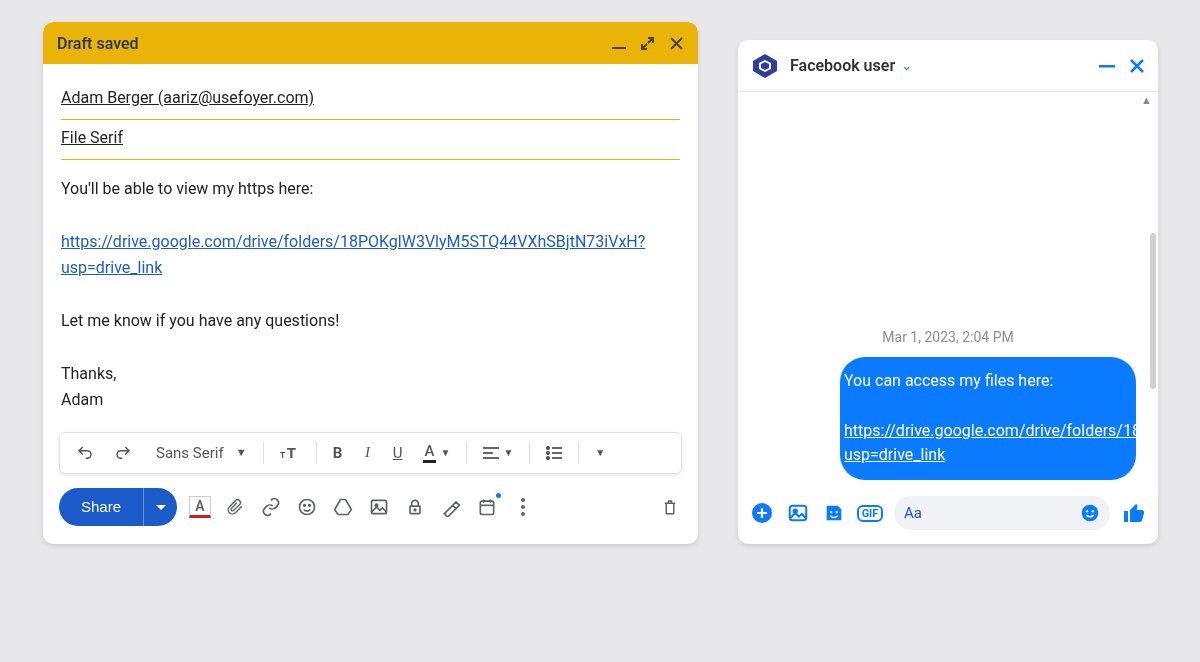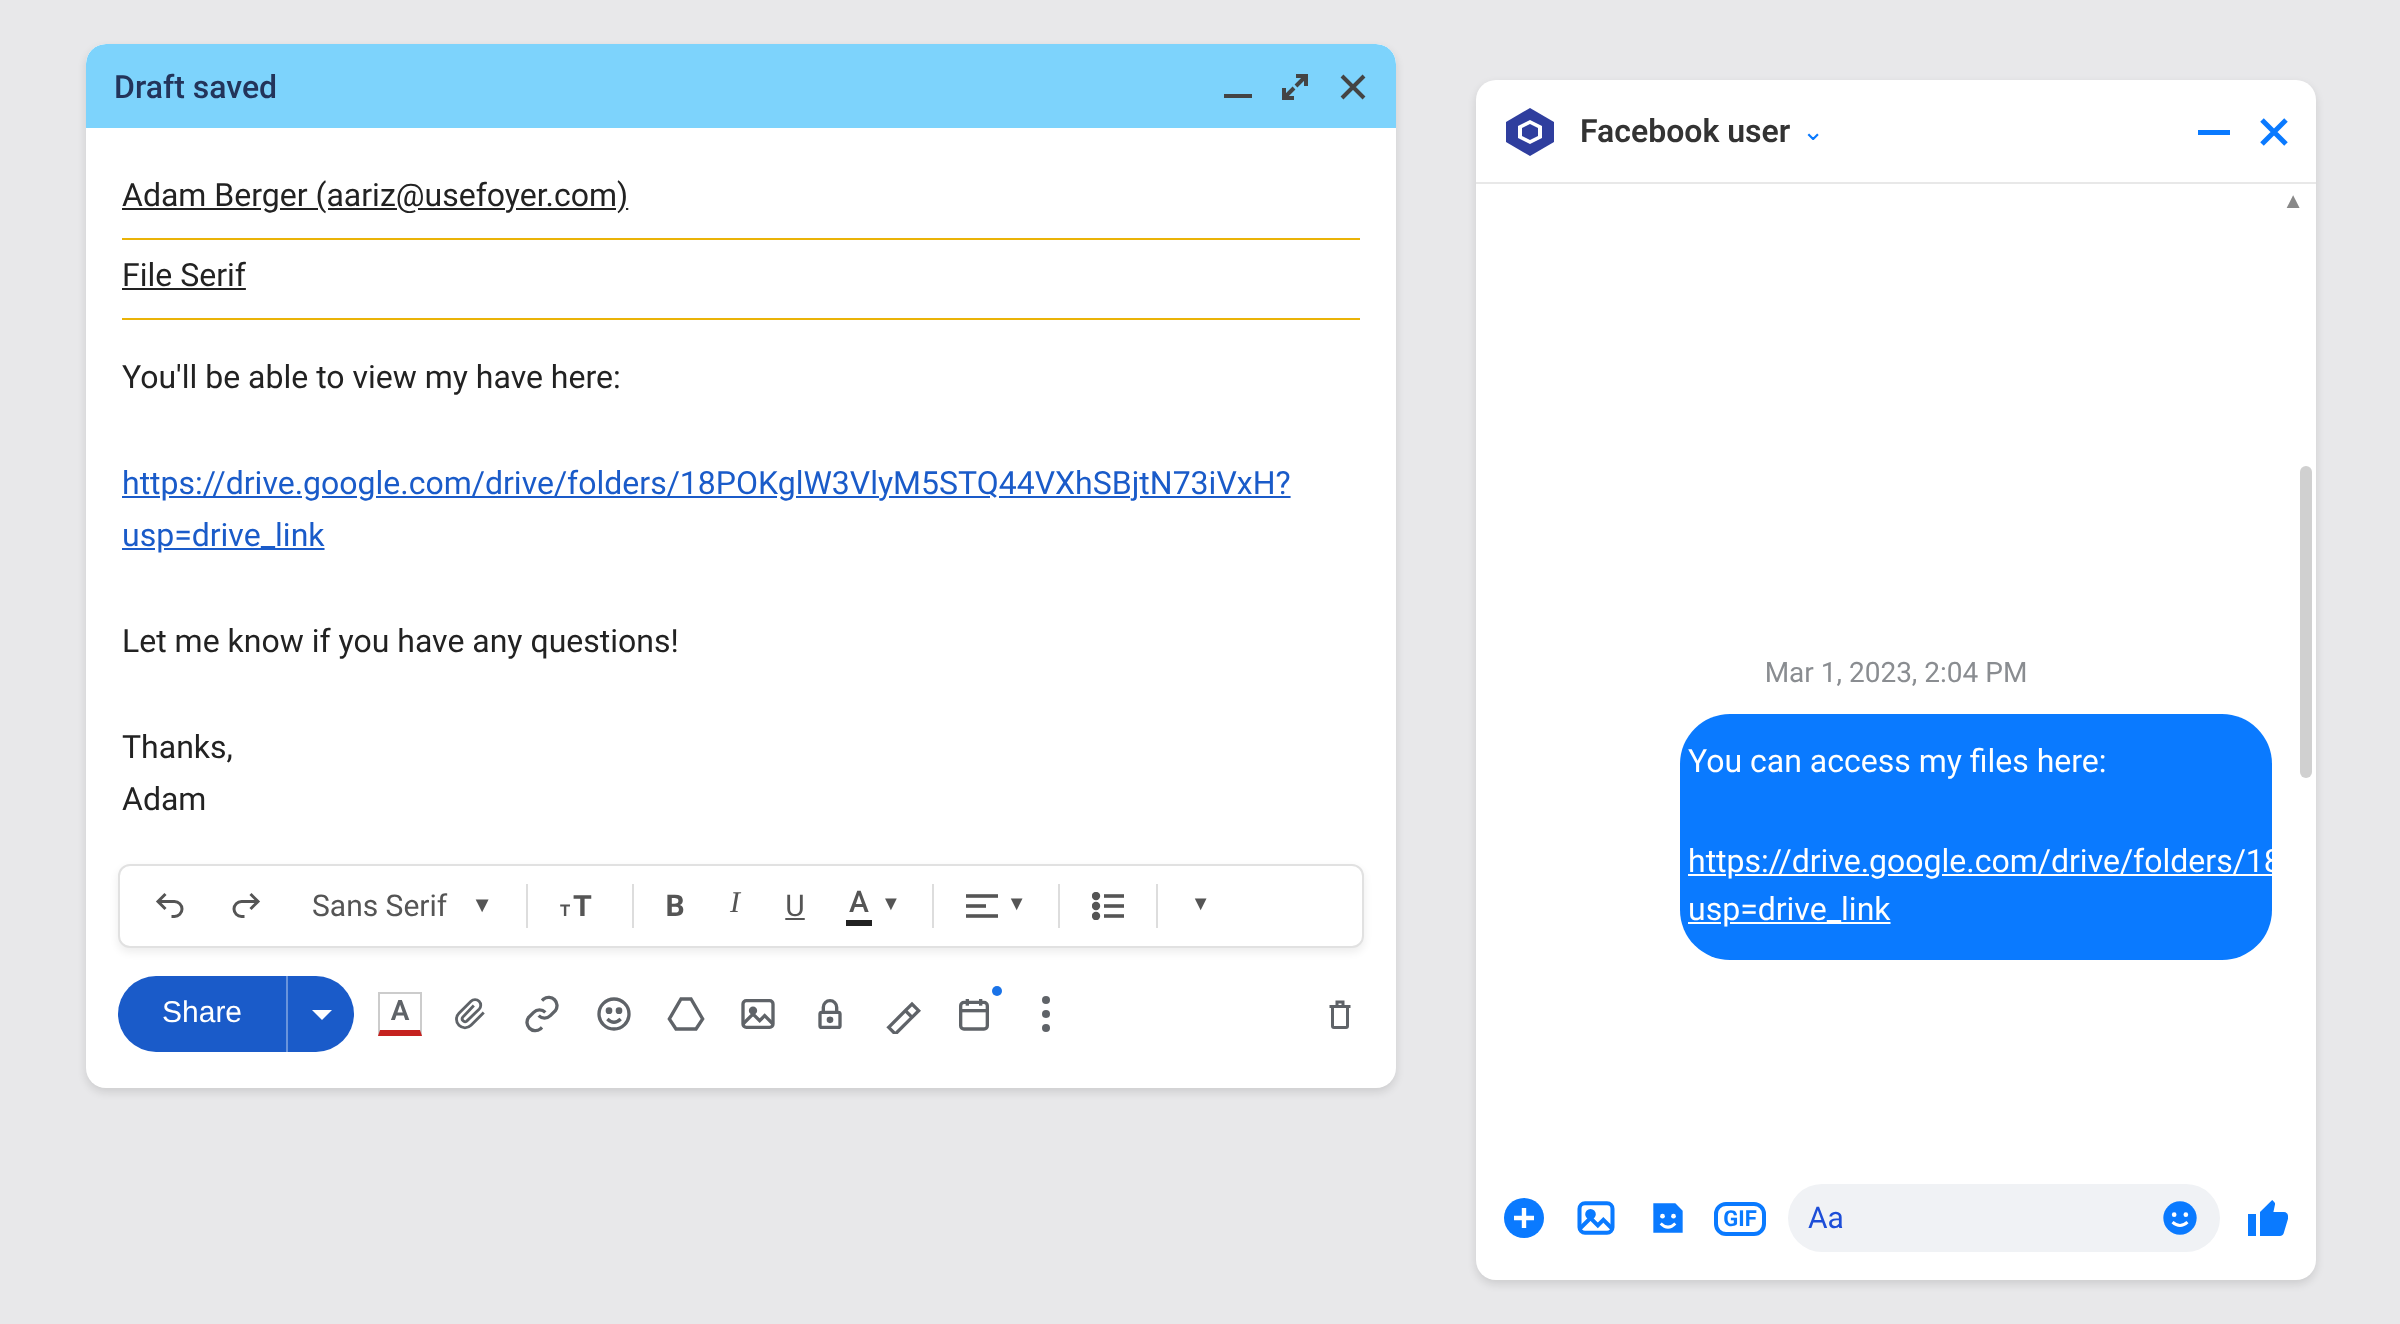--- a/index.html
+++ b/index.html
@@ -20,21 +20,21 @@
     top: 22px;
     width: 655px;
     background: #fff;
     border-radius: 10px;
     box-shadow: 0 2px 5px rgba(0,0,0,.12);
     display: flex;
     flex-direction: column;
     overflow: hidden;
   }
   .email-header {
-    background: #7dd3fc;
+    background: #eab308;
     height: 42px;
     display: flex;
     align-items: center;
     padding: 0 14px;
     justify-content: space-between;
     border-top-left-radius: 10px;
     border-top-right-radius: 10px;
   }
   .email-header-title {
     font-size: 16px;
@@ -155,21 +155,21 @@
     background:#1a73e8;
     border-radius:50%;
   }
 
   
   .chat-window {
     position: absolute;
     left: 738px;
     top: 40px;
     width: 420px;
-    height: 600px;
+    height: 504px;
     background: #fff;
     border-radius: 10px;
     box-shadow: 0 2px 5px rgba(0,0,0,.12);
     display: flex;
     flex-direction: column;
     overflow: hidden;
   }
   .chat-header {
     height: 52px;
     display: flex;
@@ -306,21 +306,21 @@
             <path d="M2 2 L13 13 M13 2 L2 13"></path>
           </svg>
       </span>
     </div>
   </div>
 
   <div class="email-body">
     <div class="email-field">Adam Berger (aariz@usefoyer.com)</div>
     <div class="email-field">File Serif</div>
     <div class="email-content">
-      <div>You'll be able to view my have here:</div>
+      <div>You'll be able to view my https here:</div>
       <br>
       <a>https://drive.google.com/drive/folders/18POKglW3VlyM5STQ44VXhSBjtN73iVxH?usp=drive_link</a>
       <br><br>
       <div>Let me know if you have any questions!</div>
       <br>
       <div>Thanks,</div>
       <div>Adam</div>
     </div>
   </div>
 

